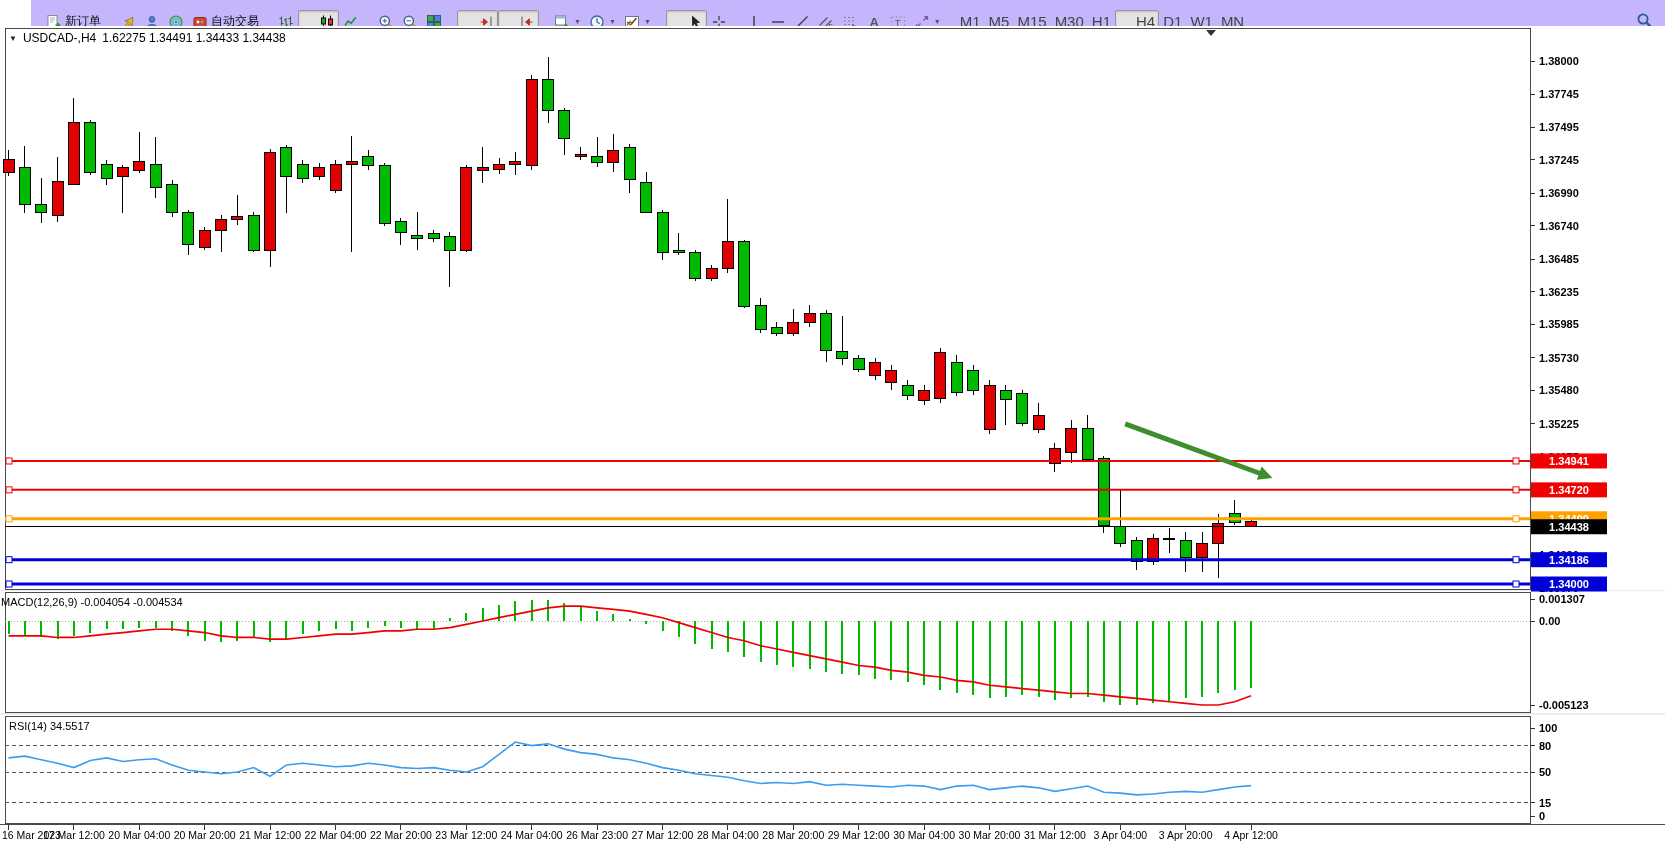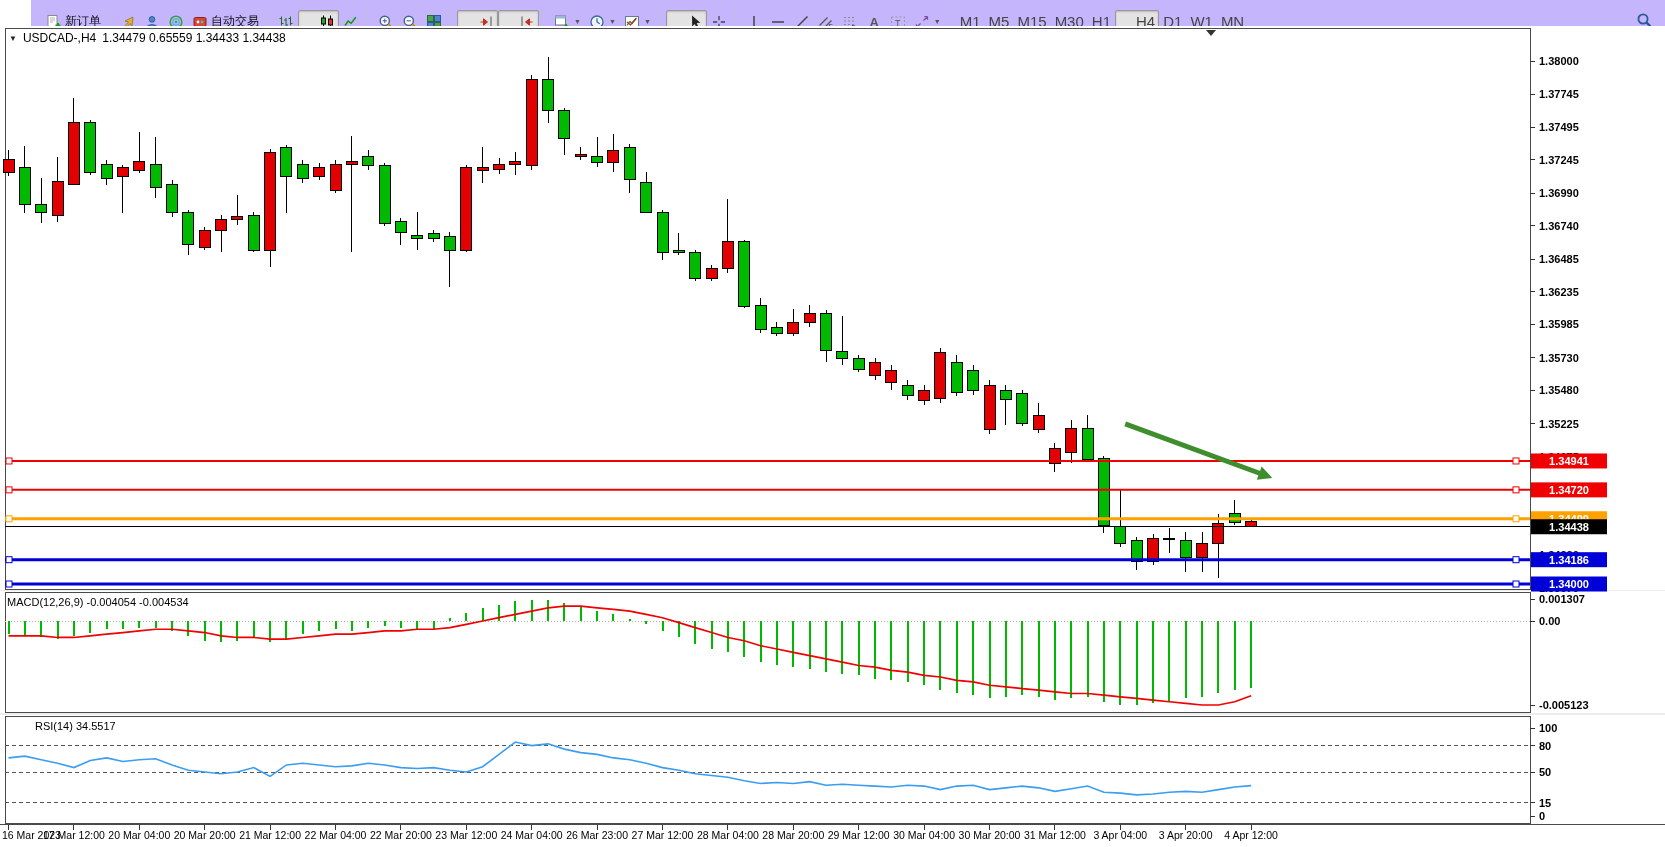--- a/index.html
+++ b/index.html
@@ -612,17 +612,17 @@
       <text x="1120.3000000000002" y="839" font-size="10.5" fill="#000" text-anchor="middle" font-weight="normal">3 Apr 04:00</text>
       <line x1="1185.7" y1="825" x2="1185.7" y2="830" stroke="#333" shape-rendering="crispEdges"></line>
       <text x="1185.7" y="839" font-size="10.5" fill="#000" text-anchor="middle" font-weight="normal">3 Apr 20:00</text>
       <line x1="1251.1000000000001" y1="825" x2="1251.1000000000001" y2="830" stroke="#333" shape-rendering="crispEdges"></line>
       <text x="1251.1000000000001" y="839" font-size="10.5" fill="#000" text-anchor="middle" font-weight="normal">4 Apr 12:00</text>
     </svg>
 
   <div class="pane-label hdr" style="left:9px;top:31px;">
     <span class="tri">▼</span>
     <span>USDCAD-,H4</span>
-    <span>1.34479 0.65559 1.34433 1.34438</span>
+    <span>1.62275 1.34491 1.34433 1.34438</span>
   </div>
-  <div class="pane-label" style="left:7px;top:596px;">MACD(12,26,9) -0.004054 -0.004534</div>
-  <div class="pane-label" style="left:9px;top:720px;margin-left:26px;">RSI(14) 34.5517</div>
+  <div class="pane-label" style="left:1px;top:596px;">MACD(12,26,9) -0.004054 -0.004534</div>
+  <div class="pane-label" style="left:9px;top:720px;">RSI(14) 34.5517</div>
 </div>
 
 </body></html>

